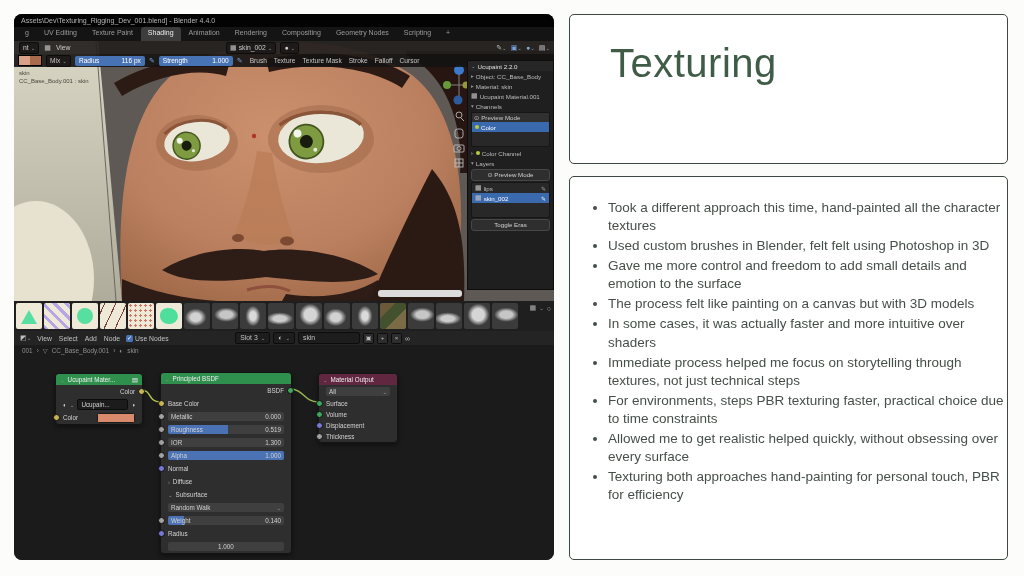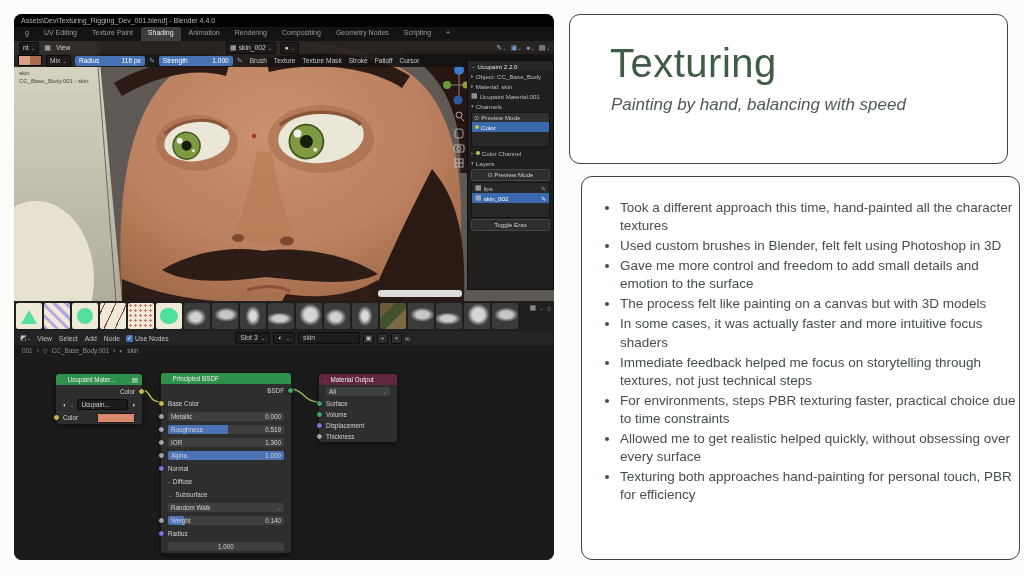--- a/index.html
+++ b/index.html
@@ -1,21 +1,21 @@
 <!DOCTYPE html>
 <html><head>
 <meta charset="utf-8">
 <style>
   html,body{margin:0;padding:0;}
   body{width:1024px;height:576px;background:#fcfcfa;font-family:"Liberation Sans",sans-serif;position:relative;overflow:hidden;}
 
   
-  .card{position:absolute;background:#ffffff;border:1.6px solid #3c473f;border-radius:11px;box-sizing:border-box;}
+  .card{position:absolute;background:#ffffff;border:1.6px solid #3c473f;border-radius:5px;box-sizing:border-box;}
   .card1{left:569px;top:14px;width:439px;height:150px;}
-  .card2{left:569px;top:176px;width:439px;height:384px;margin-left:12px;}
+  .card2{left:569px;top:176px;width:439px;height:384px;}
   .title{margin:26px 0 0 40px;font-size:40px;font-weight:500;letter-spacing:.5px;color:#3f5c47;}
   .subtitle{margin:9px 0 0 41px;font-size:17px;font-style:italic;font-weight:500;color:#4e5a52;}
   .bullets{margin:22px 0 0 12px;padding-left:26px;}
   .bullets li{font-size:13.5px;line-height:1.34;color:#454f49;margin-bottom:2px;}
   .bullets li::marker{color:#454f49;}
 
   
   .blender{position:absolute;left:14px;top:14px;width:540px;height:546px;background:#1a1a1a;border-radius:8px;overflow:hidden;font-family:"Liberation Sans",sans-serif;}
   .titlebar{height:13px;background:#030303;color:#b5b5b5;font-size:7px;line-height:13px;padding-left:7px;white-space:nowrap;}
   .tabrow{height:14px;background:#141414;display:flex;align-items:stretch;font-size:7px;color:#9b9b9b;padding-left:4px;gap:1px;}
@@ -540,29 +540,28 @@
             <i class="sock si s-gray"></i>
             <span>Thickness</span>
           </div>
       </div>
     </div>
   </div>
 </div>
 
 <div class="card card1">
   <div class="title">Texturing</div>
-  <div class="subtitle">Painting by hand, balancing with speed</div>
 </div>
 
 <div class="card card2">
   <ul class="bullets">
 
   <li>Took a different approach this time, hand-painted all the character textures</li>
       <li>Used custom brushes in Blender, felt felt using Photoshop in 3D</li>
       <li>Gave me more control and freedom to add small details and emotion to the surface</li>
       <li>The process felt like painting on a canvas  but with 3D models</li>
-      <li>In some cases, it was actually faster and more intuitive focus shaders</li>
-      <li>Immediate feedback helped me focus on storytelling through textures, not just technical steps</li>
+      <li>In some cases, it was actually faster and more intuitive over shaders</li>
+      <li>Immediate process helped me focus on storytelling through textures, not just technical steps</li>
       <li>For environments, steps PBR texturing  faster, practical choice due to time constraints</li>
       <li>Allowed me to get realistic helped quickly, without obsessing over every surface</li>
       <li>Texturing both approaches  hand-painting for personal touch, PBR for efficiency</li>
     </ul>
 </div>
 
 </body></html>

